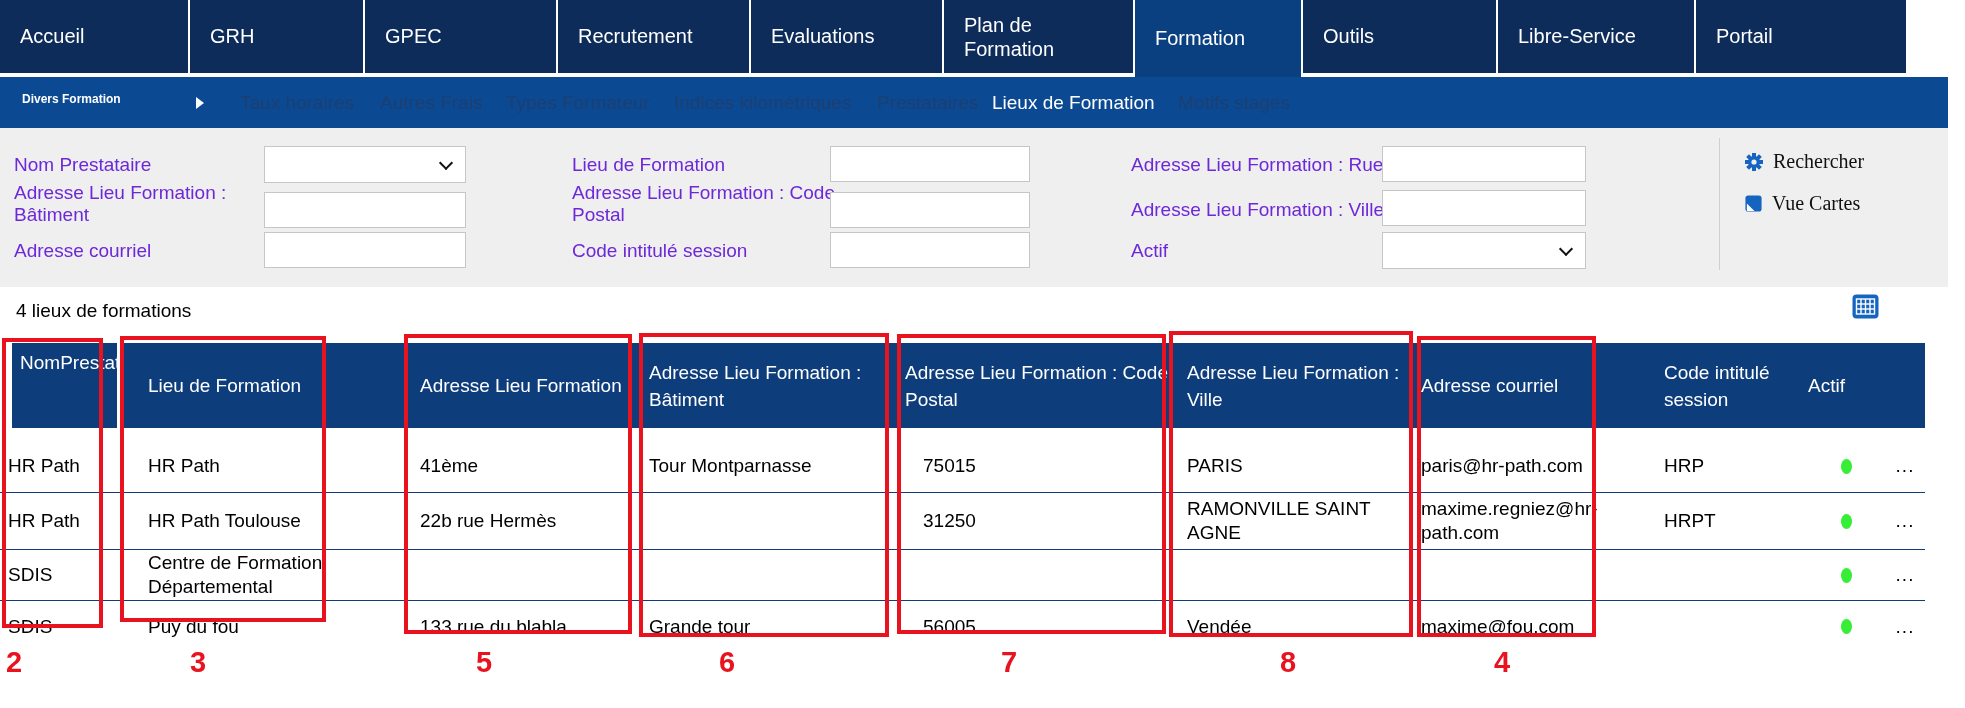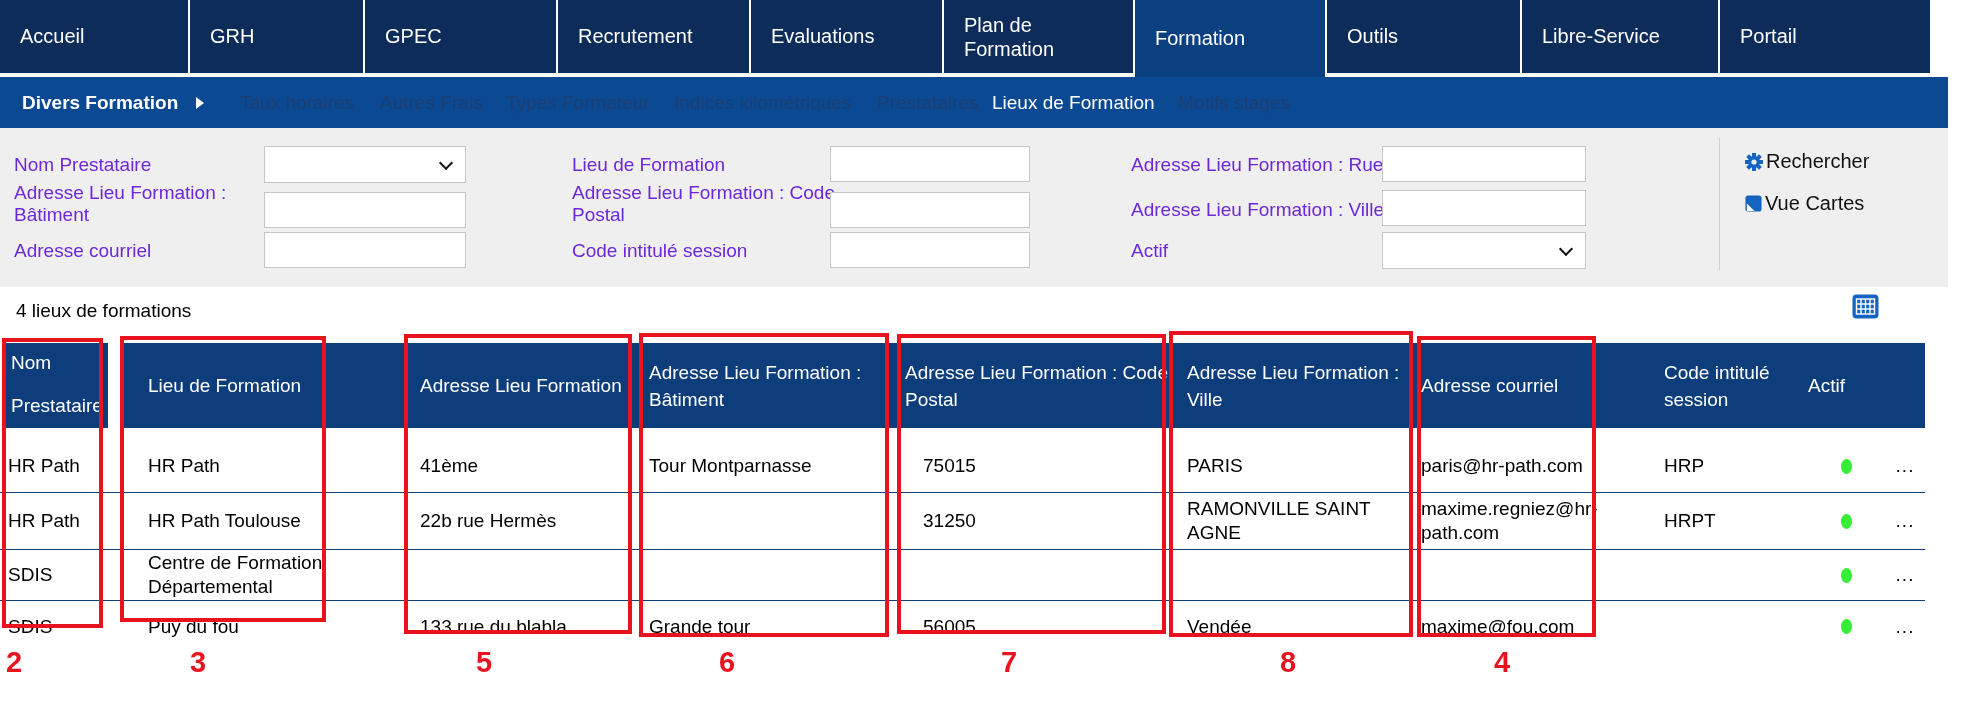--- a/index.html
+++ b/index.html
@@ -10,41 +10,41 @@
   .topnav { position:absolute; left:0; top:0; width:1948px; height:77px; display:flex; align-items:flex-start; background:#fff; }
   .tab { height:73px; background:#0d2c5a; border-right:2px solid #fff; color:#fff; font-size:20px;
          display:flex; align-items:center; padding-left:20px; cursor:pointer; }
   .tab.active { height:77px; background:#0a4080; }
   .tab .wrap2 { display:inline-block; max-width:95px; line-height:24px; }
 
   
   .subnav { position:absolute; left:0; top:77px; width:1948px; height:51px; background:#0b4a93; }
   .subnav span.sn { position:absolute; top:15px; font-size:19px; color:#1c3f72; cursor:pointer; white-space:nowrap; }
   .subnav span.sn.on { color:#ffffff; }
-  .subnav .sn-menu { position:absolute; left:22px; top:15px; font-size:19px; font-weight:bold; color:#fff; cursor:pointer; }
+  .subnav .sn-menu { position:absolute; left:22px; top:15px; font-size:12px; font-weight:bold; color:#fff; cursor:pointer; }
   .sn-caret { position:absolute; left:196px; top:20px; width:0; height:0;
               border-left:8px solid #fff; border-top:6px solid transparent; border-bottom:6px solid transparent; }
 
   
   .filterbar { position:absolute; left:0; top:128px; width:1948px; height:159px; background:#efefef; }
   .flabel { position:absolute; font-size:19px; color:#6d28d9; line-height:22px; }
   .fld { position:absolute; height:36px; background:#fff; border:1px solid #c6c6c6; font-size:18px; color:#111; padding:0 8px; }
   .sel { position:absolute; height:37px; background:#fff; border:1px solid #c6c6c6; }
   .chev { position:absolute; right:14px; top:11px; width:10px; height:10px;
           border-right:2.5px solid #111; border-bottom:2.5px solid #111; transform:rotate(45deg); }
   .fdivider { position:absolute; left:1719px; top:10px; height:132px; border-left:1px solid #cfcfcf; }
-  .factions { position:absolute; left:1744px; font-size:20px; color:#111; display:flex; align-items:center; gap:2px; cursor:pointer; }
+  .factions { position:absolute; left:1744px; font-size:20px; color:#111; display:flex; align-items:center; gap:9px; cursor:pointer;font-family:Liberation Serif, serif; }
 
   
   .hits { position:absolute; left:16px; top:300px; font-size:19px; color:#000; }
   .gridicon { position:absolute; left:1852px; top:294px; cursor:pointer; }
 
   
   .hd { position:absolute; top:343px; height:85px; background:#0e3d7c; color:#fff; font-size:19px; }
-  .hd1 { left:3px; width:105px; display:flex; flex-direction:column; justify-content:space-between; padding:9px 0 11px 8px; }
+  .hd1 { left:12px; width:105px; display:flex; flex-direction:row; justify-content:space-between; padding:9px 0 11px 8px; }
   .hdmain { left:122px; width:1803px; display:flex; }
   .hc { display:flex; flex-direction:column; justify-content:center; line-height:27px; }
   .tbody { position:absolute; left:0; top:428px; width:1925px;margin-top:12px; }
   .trow { display:flex; width:1925px; border-bottom:1px solid #0e3d7c; background:#fff; cursor:pointer; }
   .trow:last-child { border-bottom:none; }
   .tc { display:flex; align-items:center; font-size:19px; color:#000; line-height:24px; }
   .rc1 { width:105px; padding-left:8px; }
   .rgap { width:17px; }
   .w2 { width:283px; padding-left:26px; }
   .w3 { width:232px; padding-left:15px; }
@@ -80,21 +80,21 @@
       </div>
     <div class="tab" style="width:193px">
         <span>Recrutement</span>
       </div>
     <div class="tab" style="width:193px">
         <span>Evaluations</span>
       </div>
     <div class="tab" style="width:191px">
         <span class="wrap2">Plan de Formation</span>
       </div>
-    <div class="tab active" style="width:192px">
+    <div class="tab active" style="width:168px">
         <span>Formation</span>
       </div>
     <div class="tab" style="width:195px">
         <span>Outils</span>
       </div>
     <div class="tab" style="width:198px">
         <span>Libre-Service</span>
       </div>
     <div class="tab" style="width:212px">
         <span>Portail</span>

